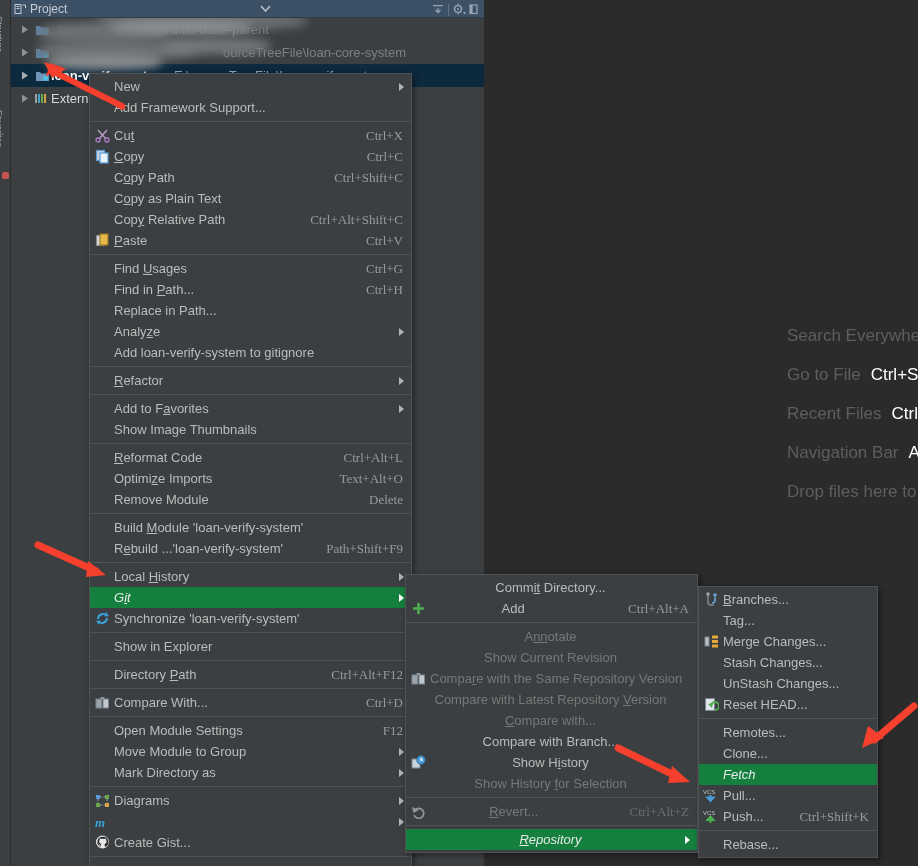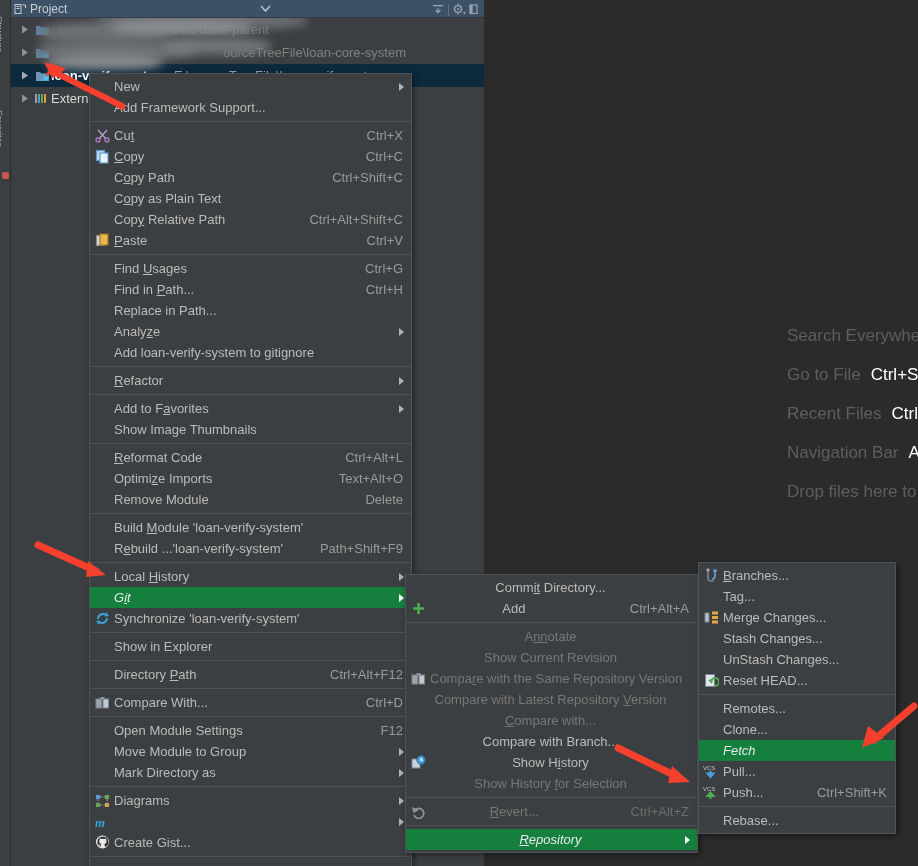--- a/index.html
+++ b/index.html
@@ -120,21 +120,21 @@
     padding:0 8px 0 0;
     white-space:nowrap;
     color:#bbbbbb;
     font-size:13px;
   }
   .mi .ic {
     width:24px; flex:0 0 24px;
     display:flex; align-items:center; justify-content:center;
   }
   .mi .lbl { flex:1; padding-right:18px; }
-  .mi .acc { color:#9a9a9a; font-size:13px; padding-left:14px; }
+  .mi .acc { color:#9a9a9a; font-size:13px; padding-left:14px;font-family:Liberation Serif, serif; }
   .mi .arw {
     position:absolute; right:7px; top:50%; transform:translateY(-50%);
     width:0;height:0;border-left:5px solid #b3b3b3;
     border-top:4px solid transparent;border-bottom:4px solid transparent;
   }
   .mi.sel { background:#15803d; color:#e8eaee;font-style:italic; }
   .mi.sel .arw { border-left-color:#ffffff; }
   .mi.dis { color:#777777; }
   .mi.dis .acc { color:#6d6d6d; }
   .sep { height:1px; background:#4f5355; margin:3px 0; }
@@ -612,21 +612,21 @@
         <span class="acc">Ctrl+Alt+Z</span>
       </div>
       <div class="sep"></div>
       <div class="mi sel">
         <span class="ic"></span>
         <span class="lbl"><span class="u">R</span>epository</span>
         <span class="arw"></span>
       </div>
     </div>
 
-  <div class="menu" id="menu3" style="left:698px; top:562px; width:198px;">
+  <div class="menu" id="menu3" style="left:698px; top:586px; width:180px;">
       <div class="mi">
         <span class="ic">
           <svg width="15" height="15" viewBox="0 0 15 15">
             <path d="M4 2 v8 a3 3 0 0 0 3 3 h3" stroke="#7a8590" stroke-width="1.6" fill="none"></path>
                 <circle cx="4" cy="2" r="1.8" fill="#9aa4ad"></circle>
                 <circle cx="11" cy="3" r="1.8" fill="#6aa5d8"></circle>
                 <path d="M11 5 v3 a3 3 0 0 1-3 3" stroke="#6aa5d8" stroke-width="1.6" fill="none"></path>
           </svg>
         </span>
         <span class="lbl"><span class="u">B</span>ranches...</span>

